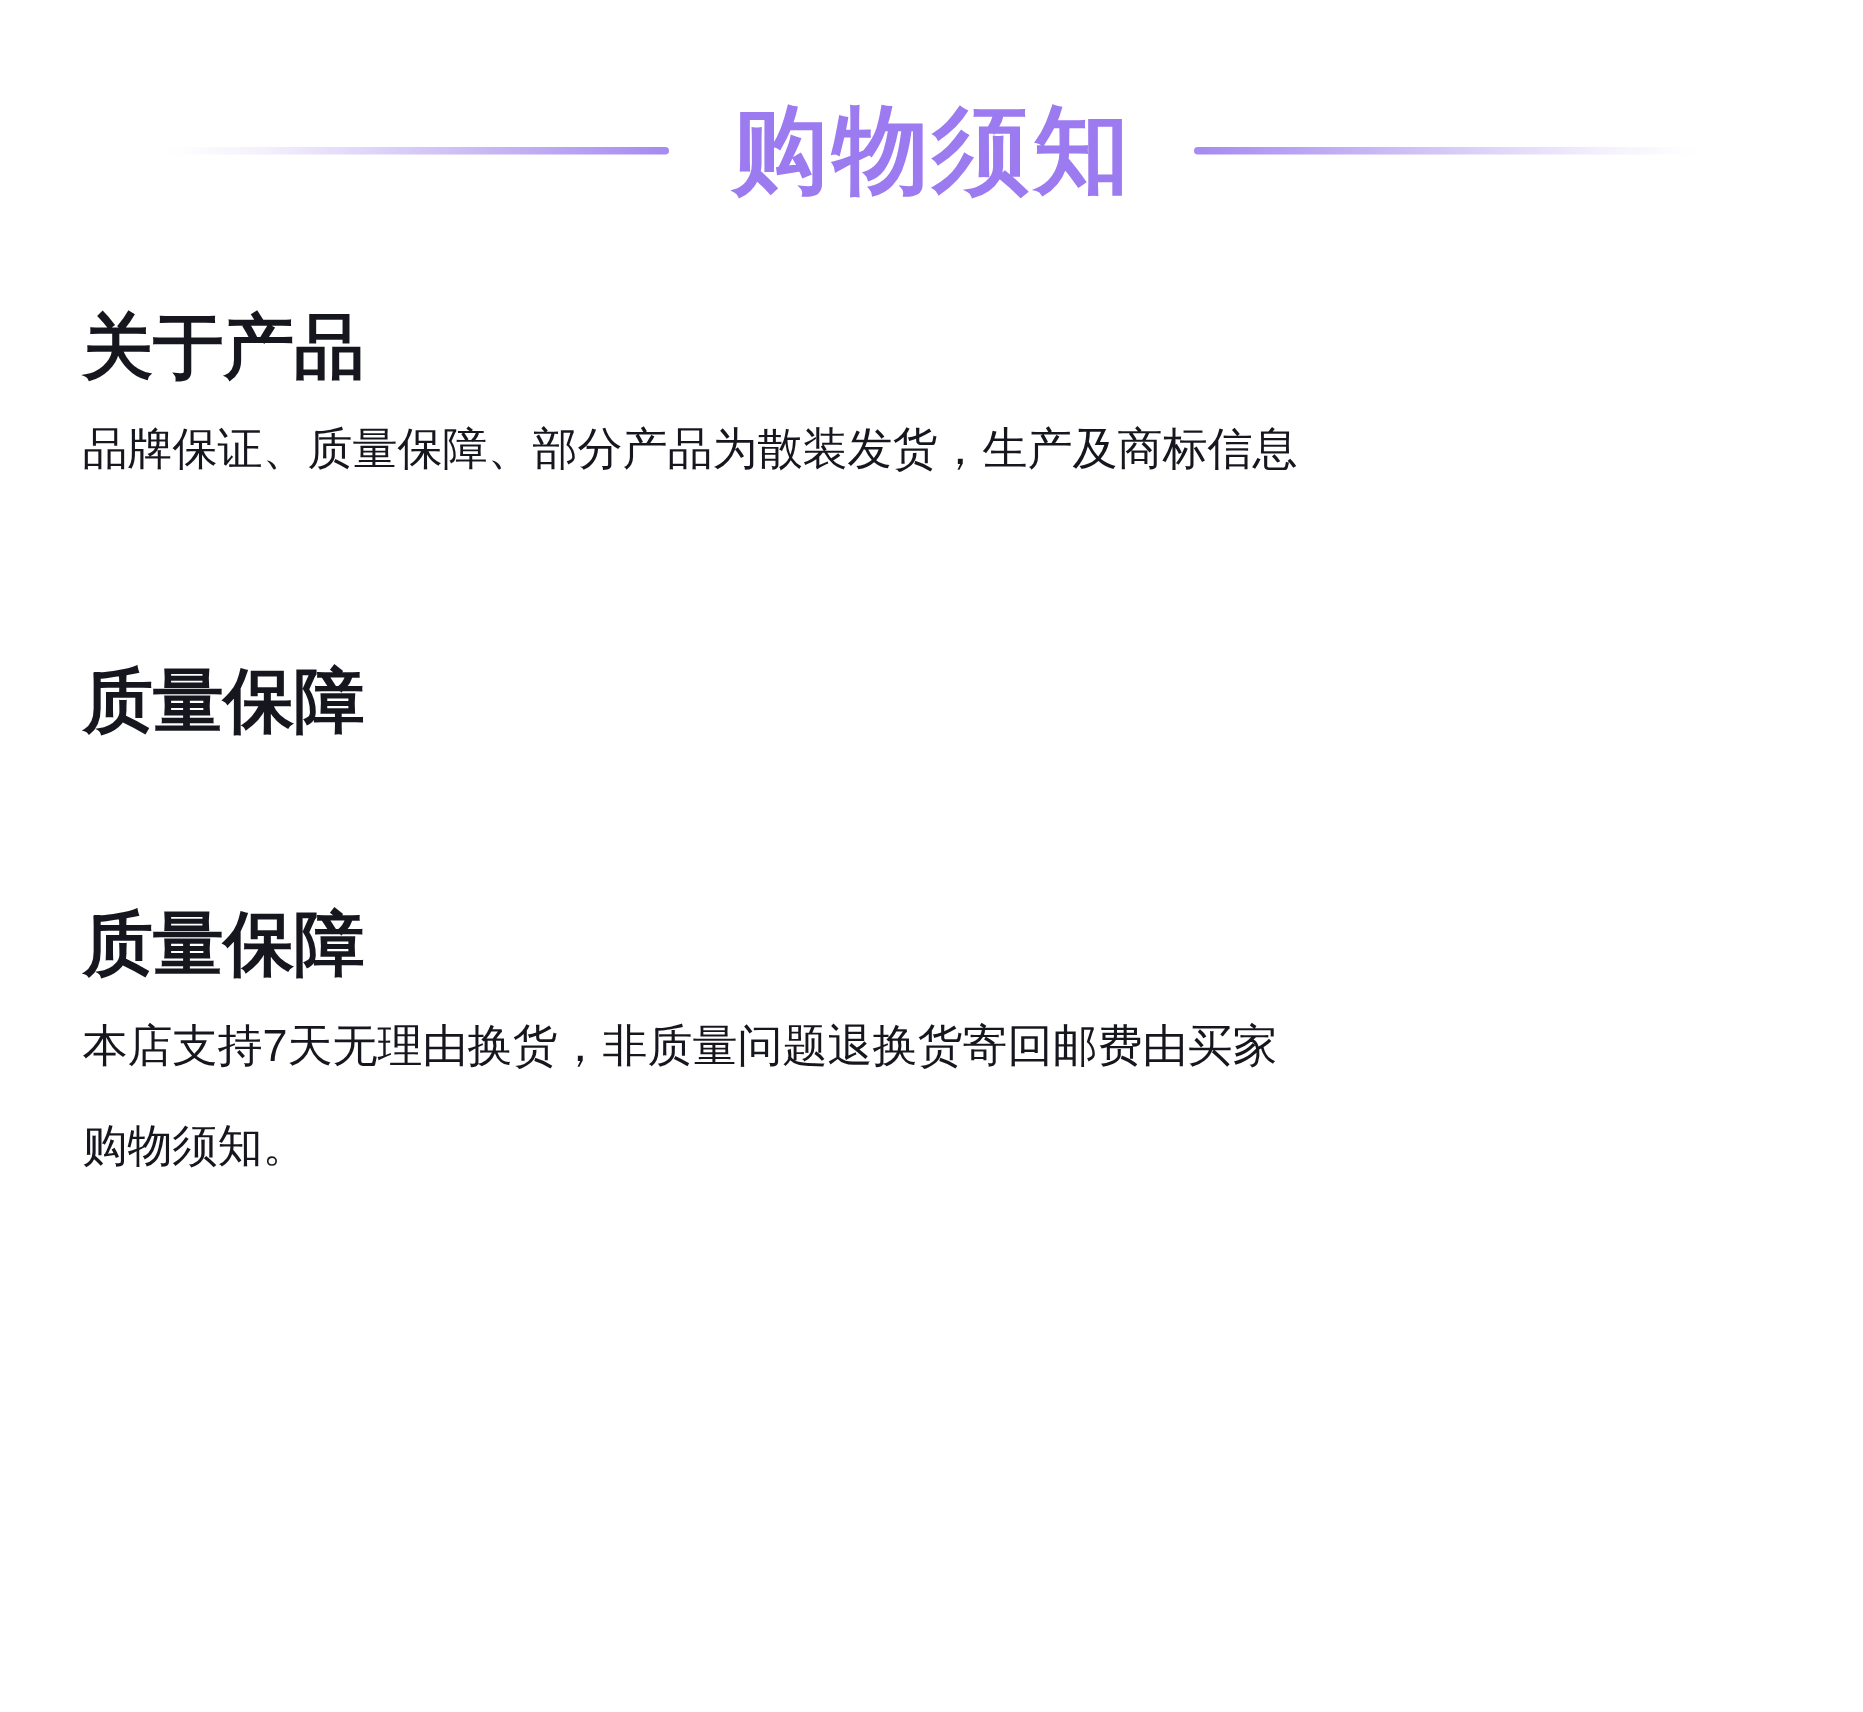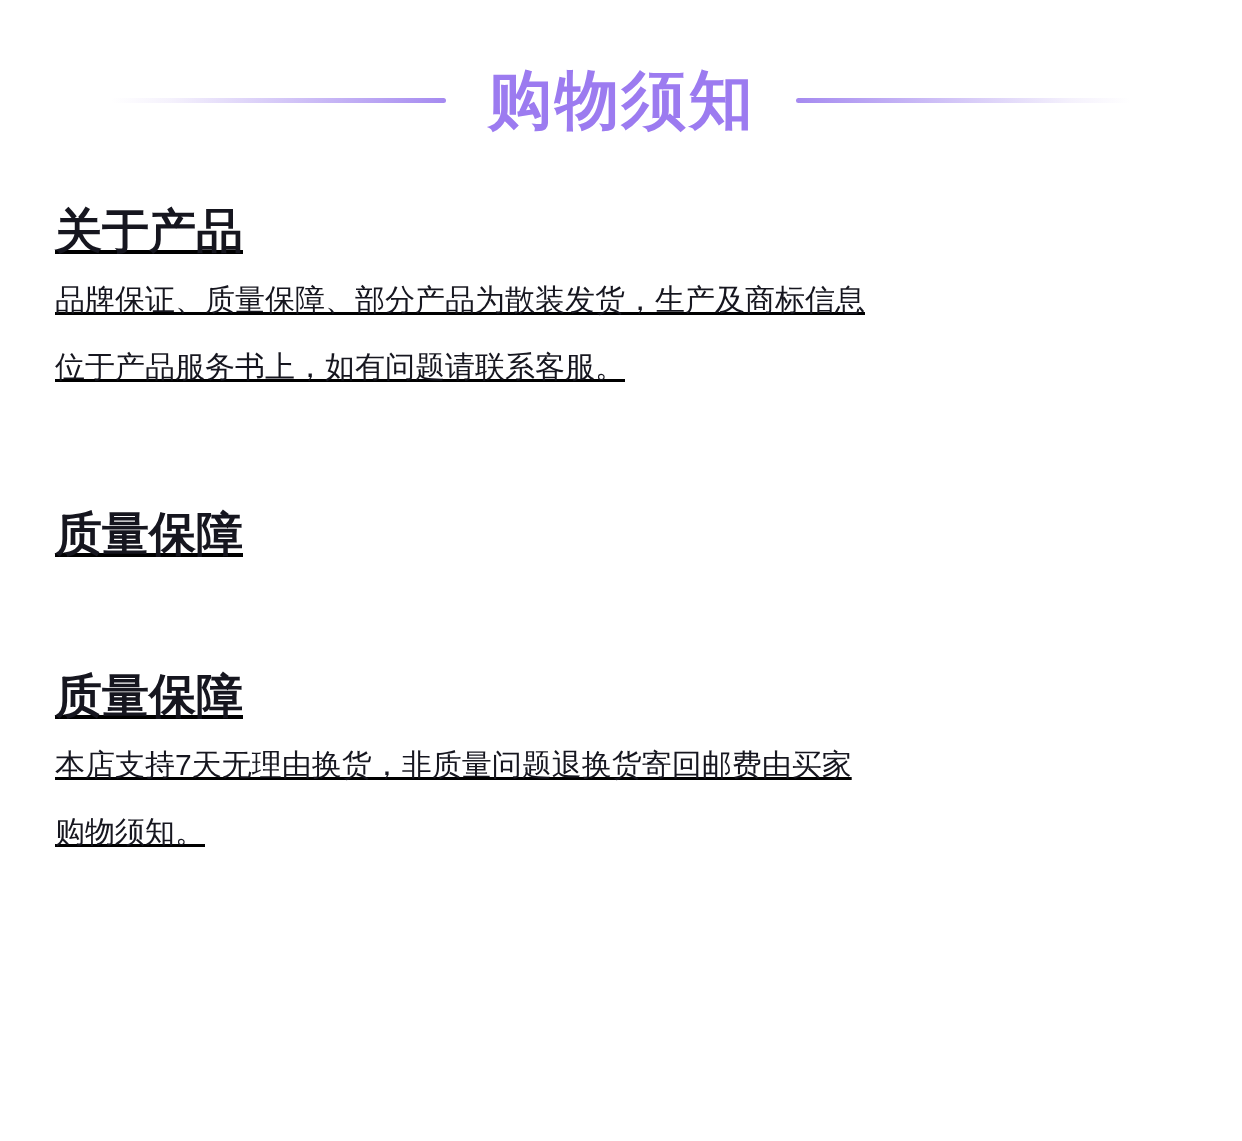--- a/index.html
+++ b/index.html
@@ -48,21 +48,20 @@
     background: linear-gradient(to right, rgba(165,138,240,0) 0%, rgba(236,230,250,0.55) 18%, var(--line-purple) 100%);
   }
   .deco-line.right {
     margin-left: 40px;
     background: linear-gradient(to left, rgba(165,138,240,0) 0%, rgba(236,230,250,0.55) 18%, var(--line-purple) 100%);
   }
   
   .sections {
     margin-top: 63px;
     padding: 0 55px;
-    text-decoration: underline;
   }
   .section { margin-bottom: 106px; }
   .section:last-child { margin-bottom: 0; }
   .section-heading {
     font-size: 47px;
     line-height: 56px;
     font-weight: 700;
     color: var(--text-dark);
   }
   .section-body {
@@ -84,21 +83,20 @@
     <h1 class="page-title">购物须知</h1>
     <span class="deco-line right"></span>
   </header>
 
   <main class="sections">
 
     <section class="section">
       <h2 class="section-heading">关于产品</h2>
       <p class="section-body">
         <span class="body-line">品牌保证、质量保障、部分产品为散装发货，生产及商标信息</span>
-        <span class="body-line">位于产品服务书上，如有问题请联系客服。</span>
       </p>
     </section>
 
     <section class="section">
       <h2 class="section-heading">质量保障</h2>
     </section>
 
     <section class="section">
       <h2 class="section-heading">质量保障</h2>
       <p class="section-body">

